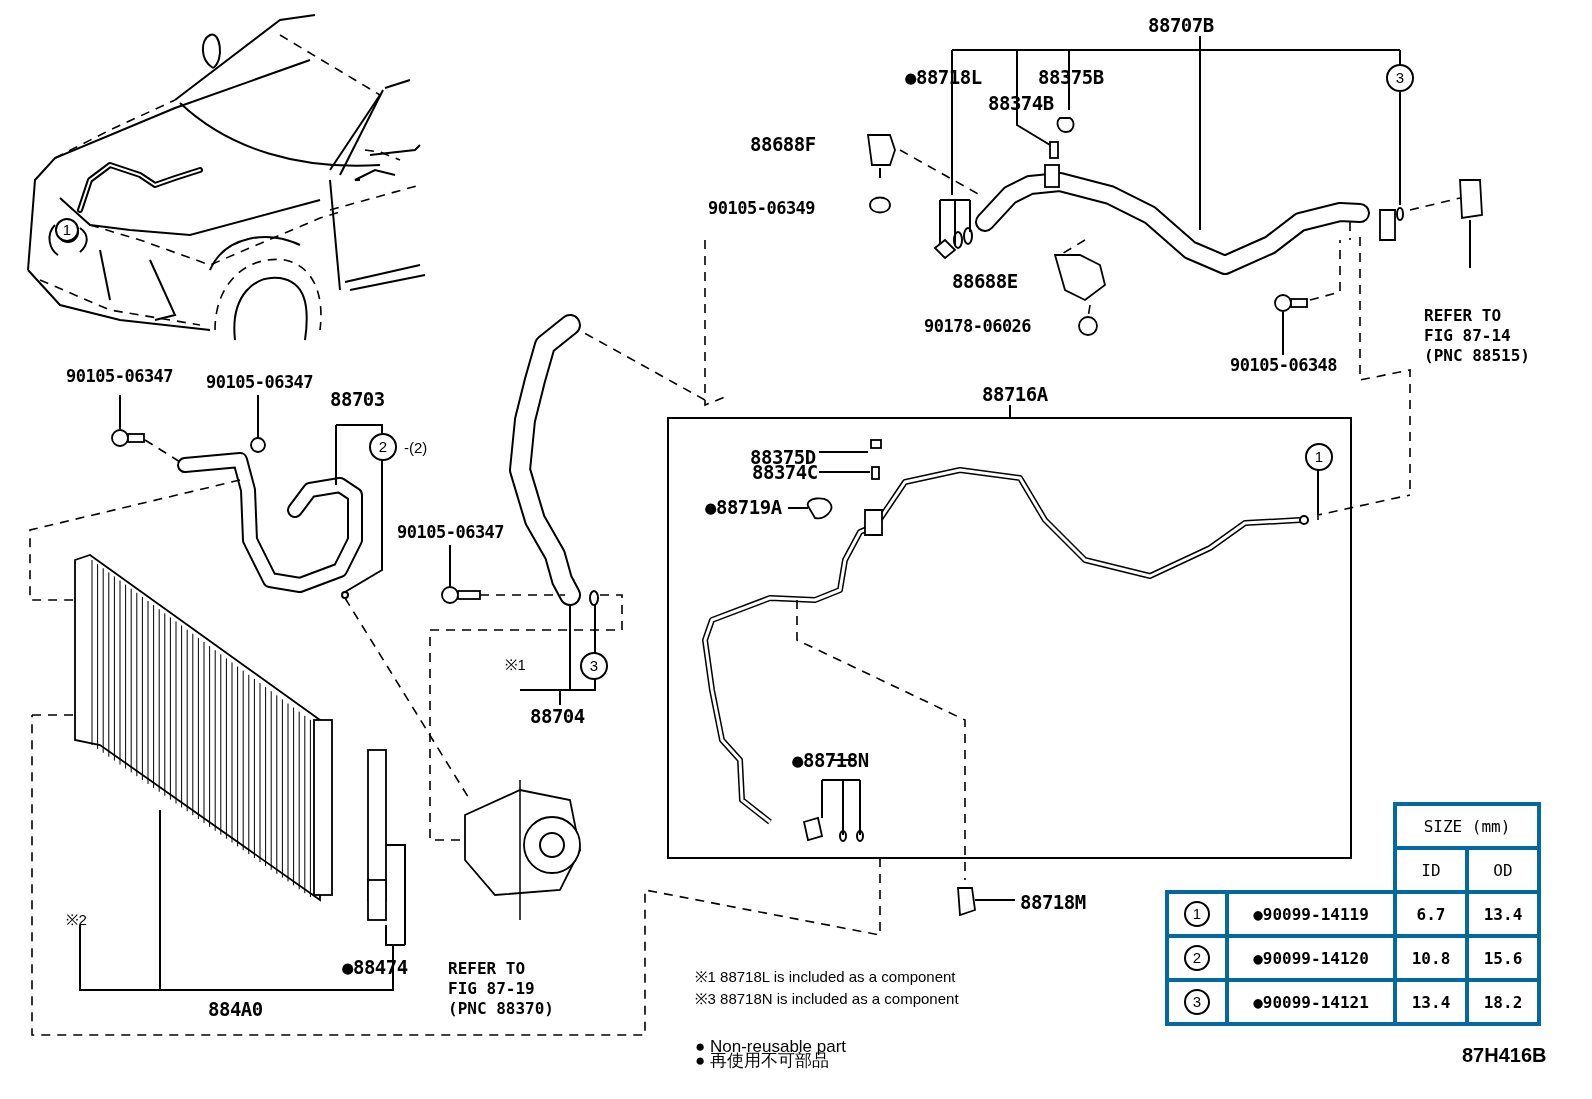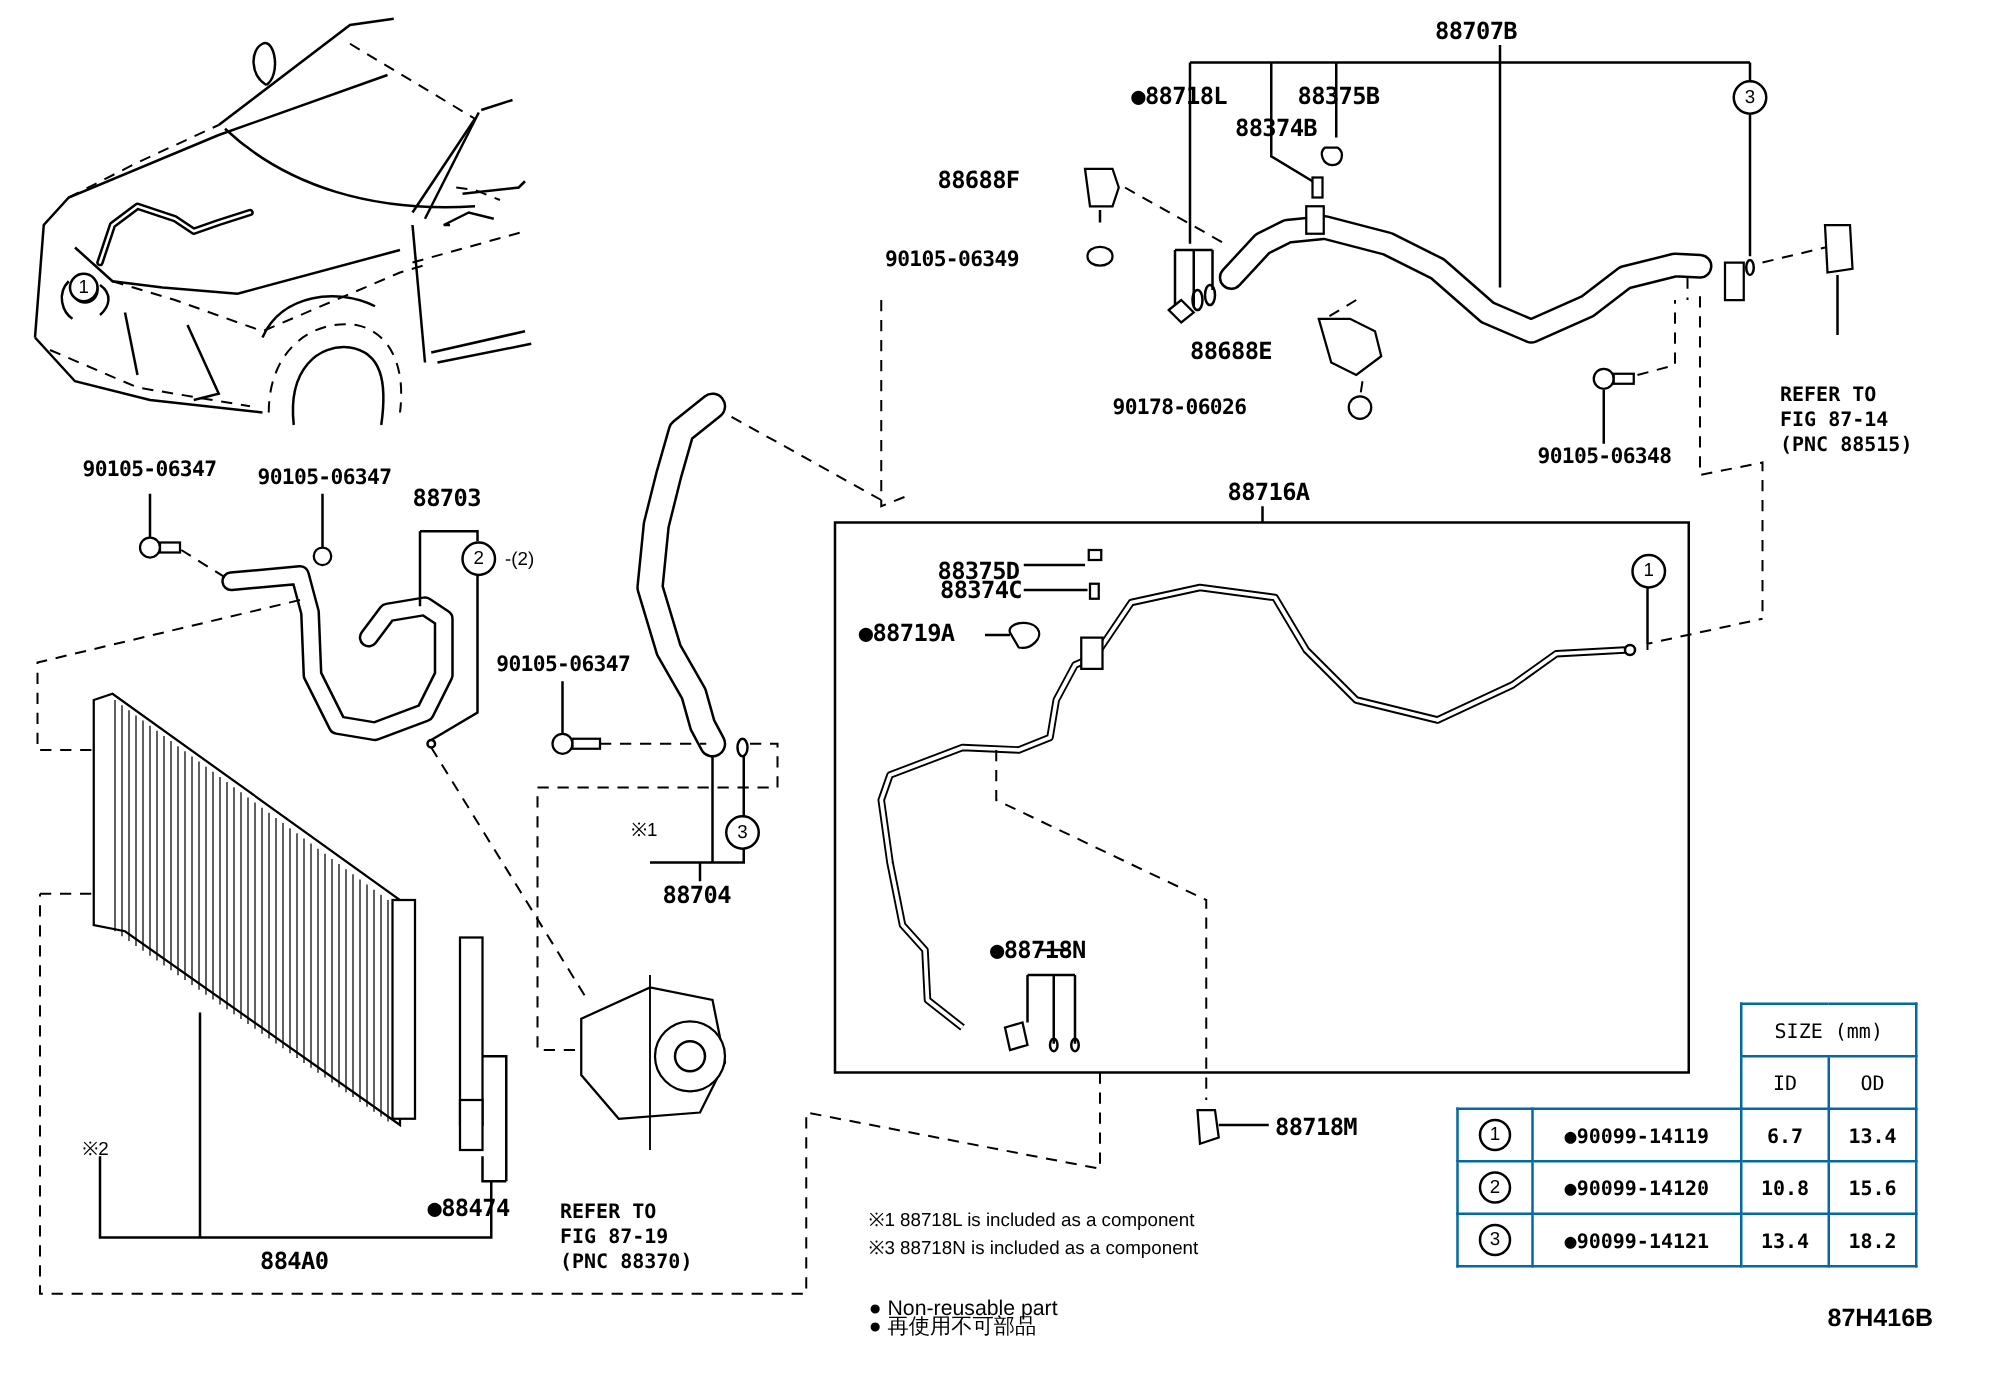--- a/index.html
+++ b/index.html
@@ -6,21 +6,21 @@
   body { width: 1592px; height: 1099px; overflow: hidden; position: relative; }
   #canvas { position: absolute; left: 0; top: 0; width: 1592px; height: 990px; }
   .lbl { position: absolute; font-family: "DejaVu Sans Mono", monospace; font-weight: bold; font-size: 17px; color: #000; white-space: nowrap; letter-spacing: -0.5px; line-height: 1; }
   .lbl.big { font-size: 19px; }
   .note { position: absolute; font-family: "Liberation Sans", sans-serif; font-size: 15px; color: #000; white-space: nowrap; line-height: 1; }
   .note.big { font-size: 17px; }
   .ref { position: absolute; font-family: "DejaVu Sans Mono", monospace; font-weight: bold; font-size: 16px; line-height: 20px; color: #000; white-space: nowrap; margin-top: 34px; }
   .bullet::before { content: "\25CF"; }
   .circ { position: absolute; width: 24px; height: 24px; border: 2px solid #000; border-radius: 50%; font-family: "Liberation Sans", sans-serif; font-size: 15px; text-align: center; line-height: 24px; background: #fff; box-sizing: content-box; }
   table.size { position: absolute; border-collapse: collapse; font-family: "DejaVu Sans Mono", monospace; font-weight: bold; font-size: 16px; }
-  table.size td { border: 2px solid #0369a1; text-align: center; height: 40px; padding: 0 4px; }
+  table.size td { border: 4px solid #0369a1; text-align: center; height: 40px; padding: 0 4px; }
   table.size td.blank { border: none; }
   .circ-in { display: inline-block; width: 22px; height: 22px; border: 2px solid #000; border-radius: 50%; line-height: 22px; font-family: "Liberation Sans", sans-serif; font-weight: normal; font-size: 15px; }
   .diagcode { position: absolute; font-family: "Liberation Sans", sans-serif; font-size: 20px; font-weight: bold; }
   svg .ln { stroke: #000; stroke-width: 2; fill: none; }
   svg .dash { stroke: #000; stroke-width: 1.6; fill: none; stroke-dasharray: 9 7; }
   svg .pipe { stroke: #000; stroke-width: 9; fill: none; stroke-linecap: round; stroke-linejoin: round; }
   svg .pipe-in { stroke: #fff; stroke-width: 5; fill: none; stroke-linecap: round; stroke-linejoin: round; }
   svg .thin-pipe { stroke: #000; stroke-width: 6; fill: none; stroke-linejoin: round; }
   svg .thin-pipe-in { stroke: #fff; stroke-width: 3; fill: none; stroke-linejoin: round; }
   svg .part { stroke: #000; stroke-width: 1.8; fill: #fff; }
@@ -214,26 +214,26 @@
   </g>
 </svg>
 
 <div class="lbl big" style="left:1148px;top:16px">88707B</div>
 <div class="lbl big bullet" style="left:905px;top:68px">88718L</div>
 <div class="lbl big" style="left:1038px;top:68px">88375B</div>
 <div class="lbl big" style="left:988px;top:94px">88374B</div>
 <div class="lbl big" style="left:750px;top:135px">88688F</div>
 <div class="lbl" style="left:708px;top:200px">90105-06349</div>
 <div class="lbl big" style="left:952px;top:272px">88688E</div>
-<div class="lbl" style="left:890px;top:318px">90178-06026</div>
+<div class="lbl" style="left:924px;top:318px">90178-06026</div>
 <div class="lbl" style="left:1230px;top:357px">90105-06348</div>
 <div class="lbl big" style="left:982px;top:385px">88716A</div>
 <div class="lbl big" style="left:750px;top:448px">88375D</div>
 <div class="lbl big" style="left:752px;top:463px">88374C</div>
-<div class="lbl big bullet" style="left:687px;top:498px">88719A</div>
+<div class="lbl big bullet" style="left:705px;top:498px">88719A</div>
 <div class="lbl big bullet" style="left:792px;top:751px">88718N</div>
 <div class="lbl big" style="left:1020px;top:893px">88718M</div>
 <div class="lbl" style="left:66px;top:368px">90105-06347</div>
 <div class="lbl" style="left:206px;top:374px">90105-06347</div>
 <div class="lbl" style="left:397px;top:524px">90105-06347</div>
 <div class="lbl big" style="left:330px;top:390px">88703</div>
 <div class="note" style="left:404px;top:440px">-(2)</div>
 <div class="note" style="left:505px;top:657px">※1</div>
 <div class="lbl big" style="left:530px;top:707px">88704</div>
 <div class="note" style="left:66px;top:912px">※2</div>

